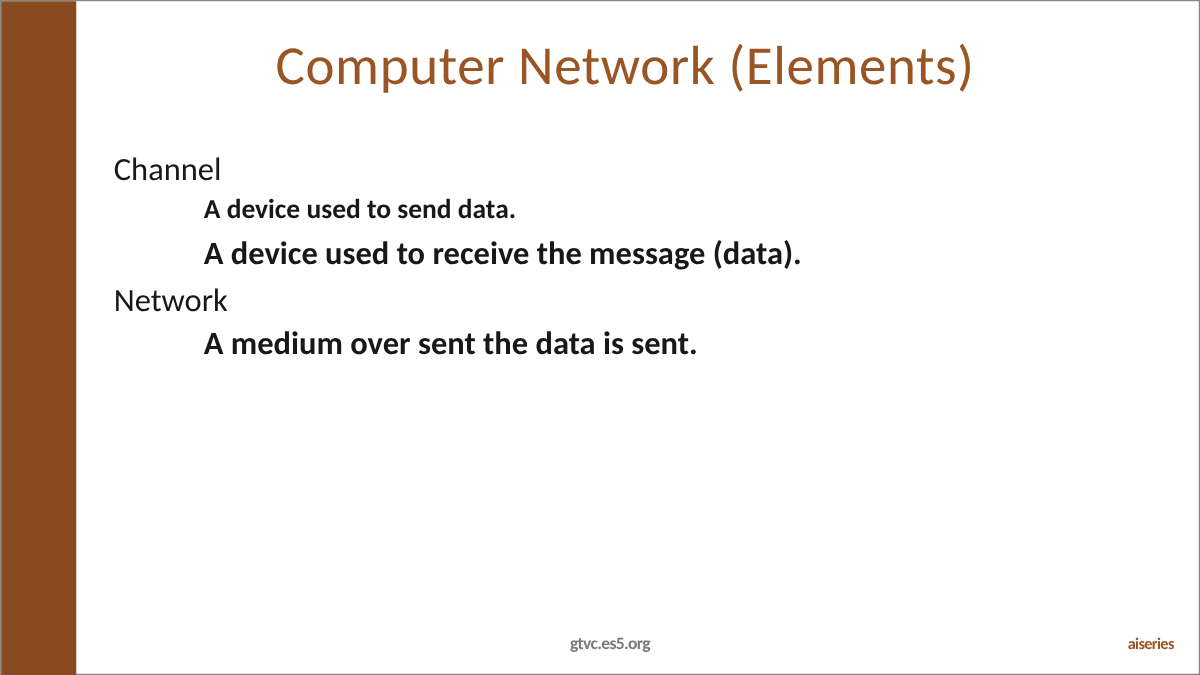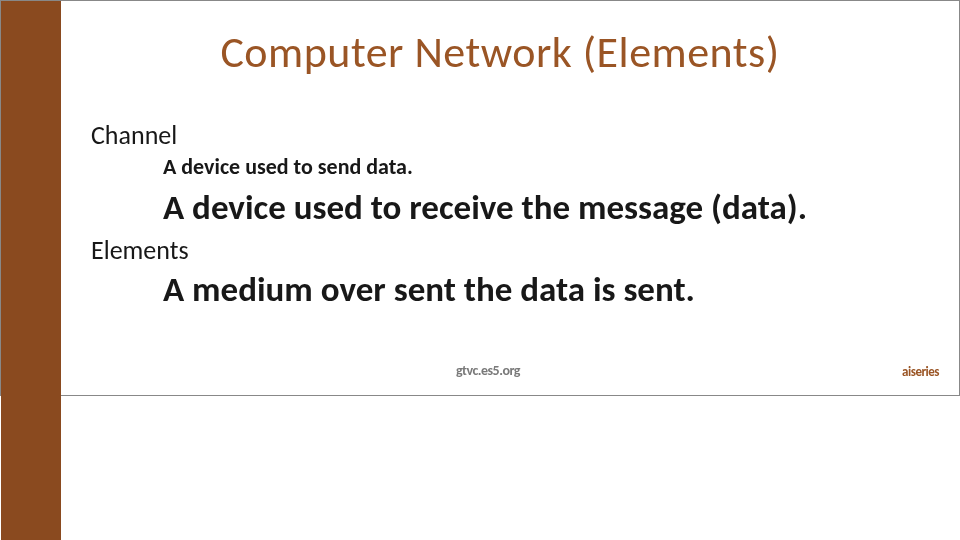--- a/index.html
+++ b/index.html
@@ -1,20 +1,20 @@
 <!DOCTYPE html>
 <html><head>
 <meta charset="utf-8">
 <style>
   * { margin: 0; padding: 0; box-sizing: border-box; }
   html, body { width: 960px; height: 540px; overflow: hidden; font-family: "Segoe UI", "Calibri", Arial, sans-serif; background: #fff; }
   .slide {
     position: relative;
     width: 960px;
-    height: 396px;
+    height: 540px;
     background: #fff;
     border: 1px solid #888;
   }
   .sidebar {
     position: absolute;
     left: 0; top: 0;
     width: 60px;
     height: 540px;
     background: #8a4a1f;
   }
@@ -42,21 +42,21 @@
     margin-top: 6px;
     margin-bottom: 2px;
   }
   .def {
     font-size: 22px;
     font-weight: 700;
     margin-left: 72px;
     margin-bottom: 6px;
   }
   .def.big {
-    font-size: 35px;
+    font-size: 26px;
   }
   .footer-center {
     position: absolute;
     bottom: 16px;
     left: 16px; right: 0;
     text-align: center;
     font-size: 14px;
     font-weight: 700;
     color: #7a7a7a;
     letter-spacing: -0.5px;
@@ -78,19 +78,19 @@
   <div class="sidebar"></div>
 
   <div class="title">Computer Network (Elements)</div>
 
   <div class="content">
     <div class="term">Channel</div>
     <div class="def">A device used to send data.</div>
 
     <div class="def big">A device used to receive the message (data).</div>
 
-    <div class="term">Elements</div>
+    <div class="term">Network</div>
     <div class="def big">A medium over sent the data is sent.</div>
   </div>
 
   <div class="footer-center">gtvc.es5.org</div>
   <div class="footer-right">aiseries</div>
 </div>
 
 </body></html>

